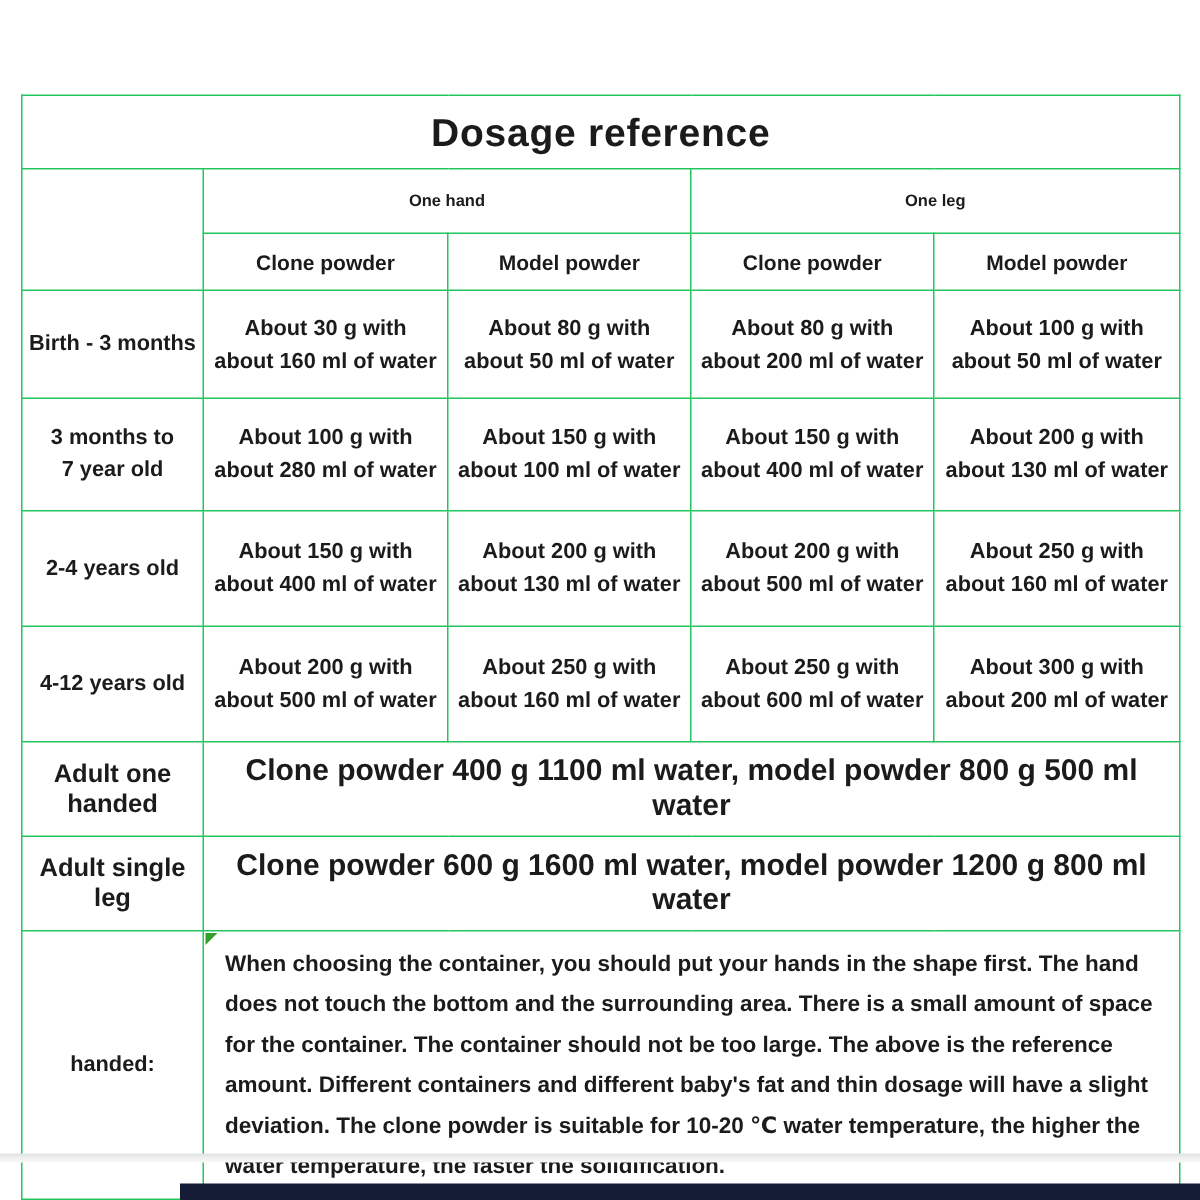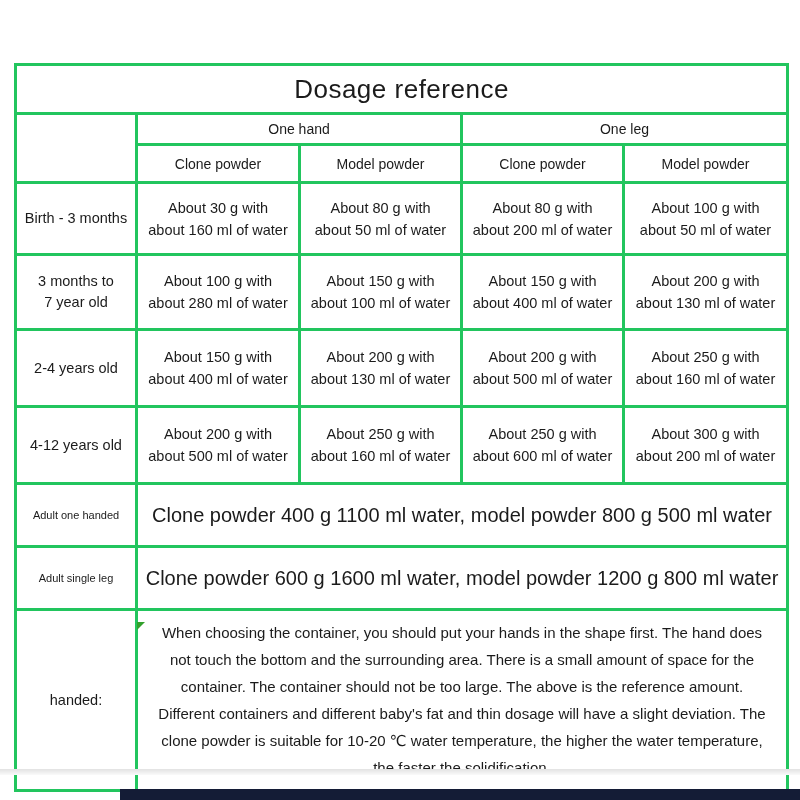--- a/index.html
+++ b/index.html
@@ -2,43 +2,43 @@
 <html><head>
 <meta charset="utf-8">
 <style>
   * { margin: 0; padding: 0; box-sizing: border-box; }
   html, body { width: 800px; height: 800px; background: #ffffff; overflow: hidden;
     font-family: "Liberation Sans", "DejaVu Sans", sans-serif; color: #1b1b1b; }
   .page { position: relative; width: 800px; height: 800px; background: #fff; }
 
   table.dosage { position: absolute; left: 14px; top: 63px; width: 772px;
     border-collapse: collapse; table-layout: fixed; background: #fff; }
-  table.dosage td, table.dosage th { border: 3px solid #22c55e; vertical-align: middle;
-    text-align: center; font-weight: normal; color: #1b1b1b; }
+  table.dosage td, table.dosage th { border: 1px solid #22c55e; vertical-align: middle;
+    text-align: center; font-weight: bold; color: #1b1b1b; }
 
   .title-row td { height: 49px; font-size: 26px; font-weight: bold; letter-spacing: 0.5px; }
-  .group-row td { height: 31px; font-size: 14px; font-weight: bold; }
+  .group-row td { height: 43px; font-size: 11px; font-weight: bold; }
   .sub-row td   { height: 38px; font-size: 14px; }
 
   .data-row th, .data-row td { font-size: 14.5px; }
   .data-row .cell .ln { display: block; line-height: 22px; white-space: nowrap; }
   .row-label .ln { display: block; line-height: 21px; white-space: nowrap; }
   .h-r1 th, .h-r1 td { height: 72px; }
   .h-r2 th, .h-r2 td { height: 75px; }
   .h-r3 th, .h-r3 td { height: 77px; }
   .h-r4 th, .h-r4 td { height: 77px; }
 
-  .adult-row th { font-size: 11px; }
+  .adult-row th { font-size: 17px; }
   .adult-row td.span-cell { font-size: 20px; }
   .h-a1 th, .h-a1 td { height: 63px; }
   .h-a2 th, .h-a2 td { height: 63px; }
 
   .remarks-row th { font-size: 14.5px; height: 148px; }
   .remarks-row td.remarks-cell { font-size: 15px; line-height: 27px;
-    padding: 8px 14px; text-align: center; }
+    padding: 8px 14px; text-align: left; }
 
   .comment-flag { position: absolute; left: 137px; top: 622px; width: 0; height: 0;
     border-top: 8px solid #33a02c; border-right: 8px solid transparent; }
 
   .table-shadow { position: absolute; left: 0; top: 769px; width: 800px; height: 6px;
     background: linear-gradient(#e2e2e2, #fafafa); }
 
   .bottom-bar { position: absolute; left: 120px; right: 0; bottom: 0; height: 11px;
     background: #141c36; }
 </style>

